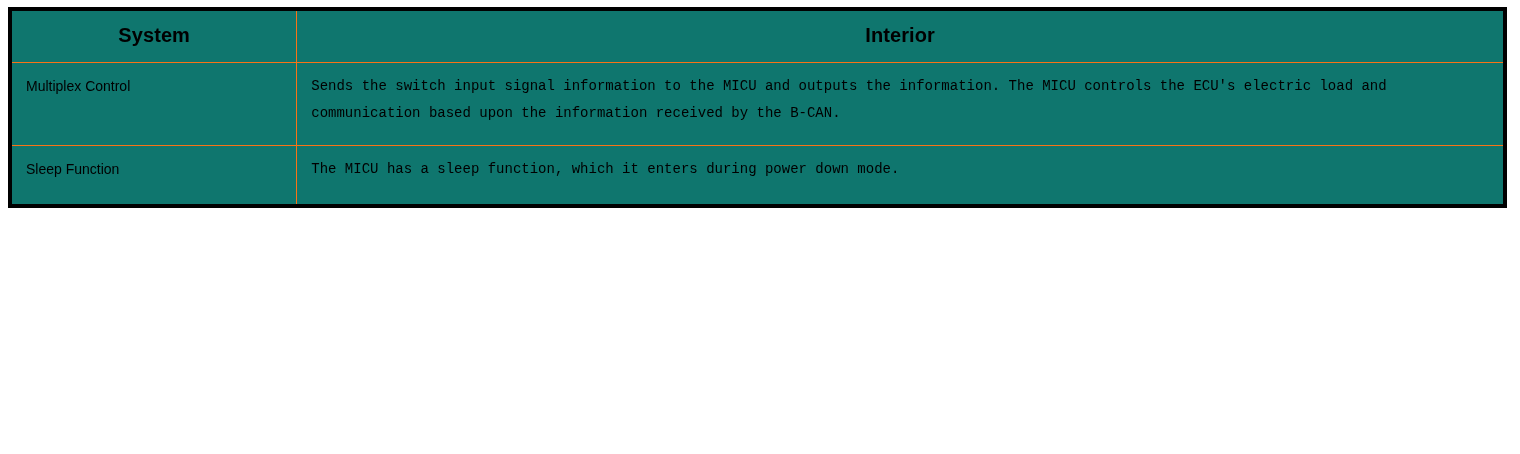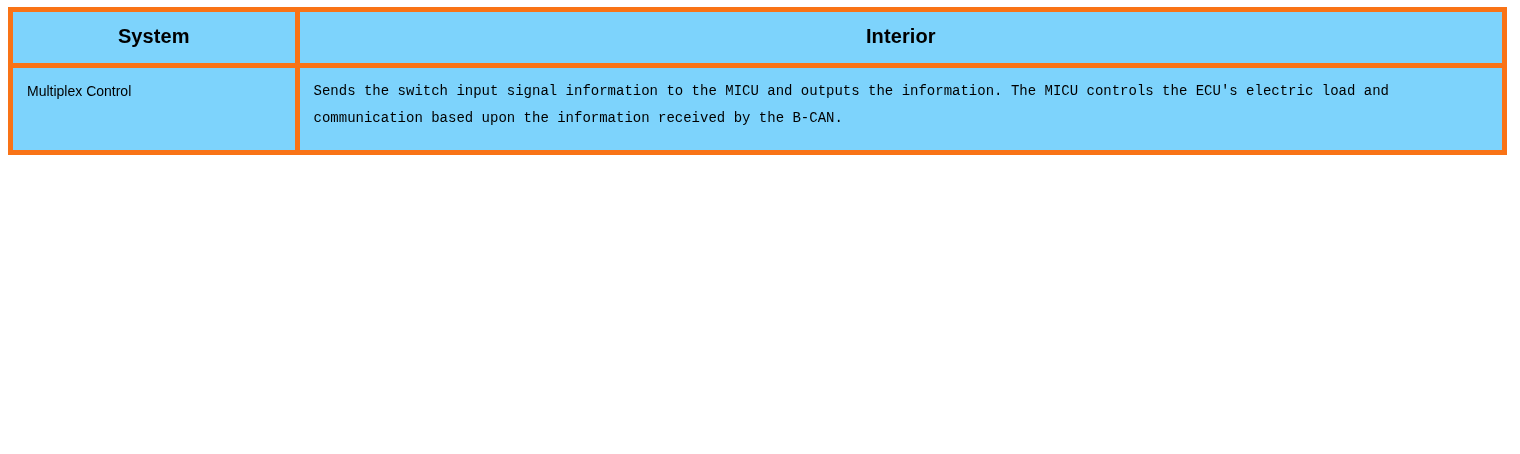--- a/index.html
+++ b/index.html
@@ -33,23 +33,23 @@
     table-layout: fixed;
     background: #ffffff;
     border: 4px solid #000000;
   }
 
   .spec-table col.col-system { width: 286px; }
   .spec-table col.col-function { width: 1205px; }
 
   .spec-table th,
   .spec-table td {
-    border: 5px solid #f97316;
+    border: 1px solid #f97316;
     vertical-align: top;
-    background: #7dd3fc;
+    background: #0f766e;
   }
 
   
   .spec-table thead th {
     height: 45px;
     font-size: 20px;
     font-weight: bold;
     text-align: center;
     vertical-align: middle;
     letter-spacing: 0.1px;
@@ -108,17 +108,25 @@
           <span class="cell-text">Multiplex Control</span>
         </td>
         <td class="function-cell">
           <span class="cell-text">Sends the switch input signal information to the MICU and outputs the information. The MICU controls the ECU's electric load and communication based upon the information received by the B-CAN.</span>
         </td>
       </tr>
 
 
 
 
+      <tr class="r-short">
+        <td class="system-cell">
+          <span class="cell-text">Sleep Function</span>
+        </td>
+        <td class="function-cell">
+          <span class="cell-text">The MICU has a sleep function, which it enters during power down mode.</span>
+        </td>
+      </tr>
 
     </tbody>
   </table>
 
 </div>
 
 </body></html>

